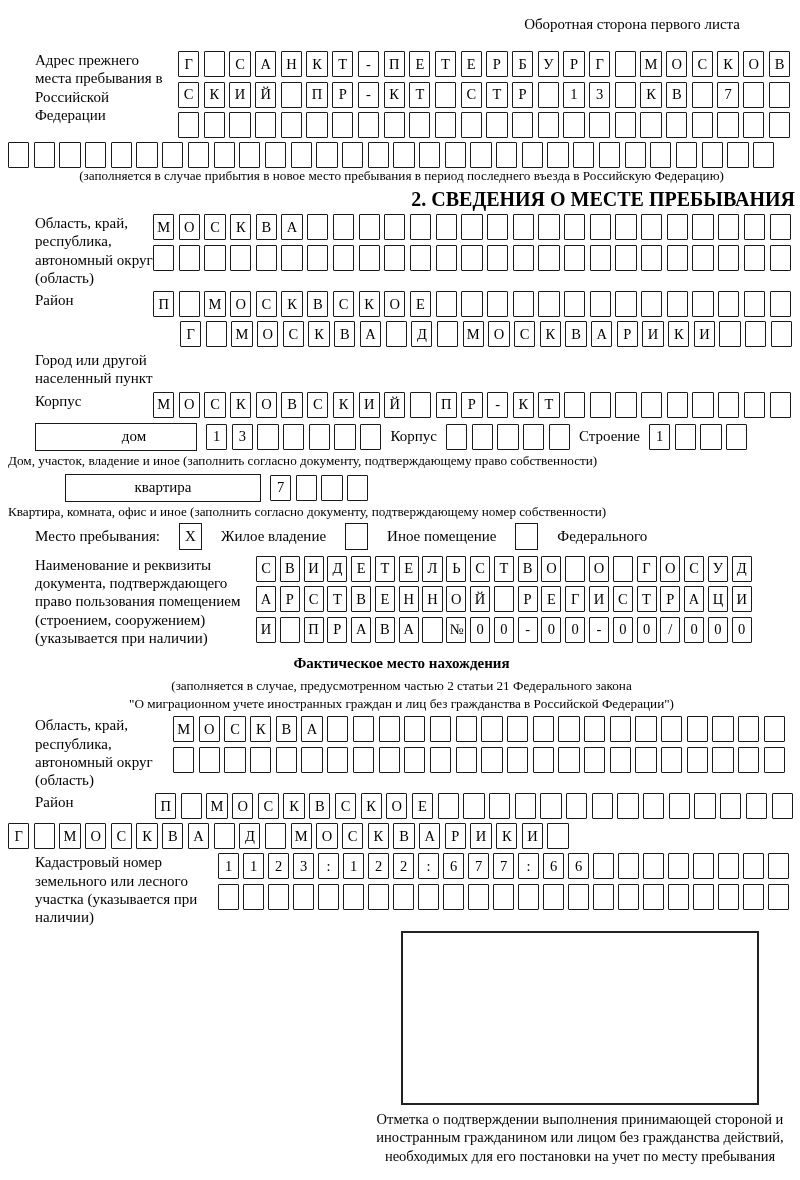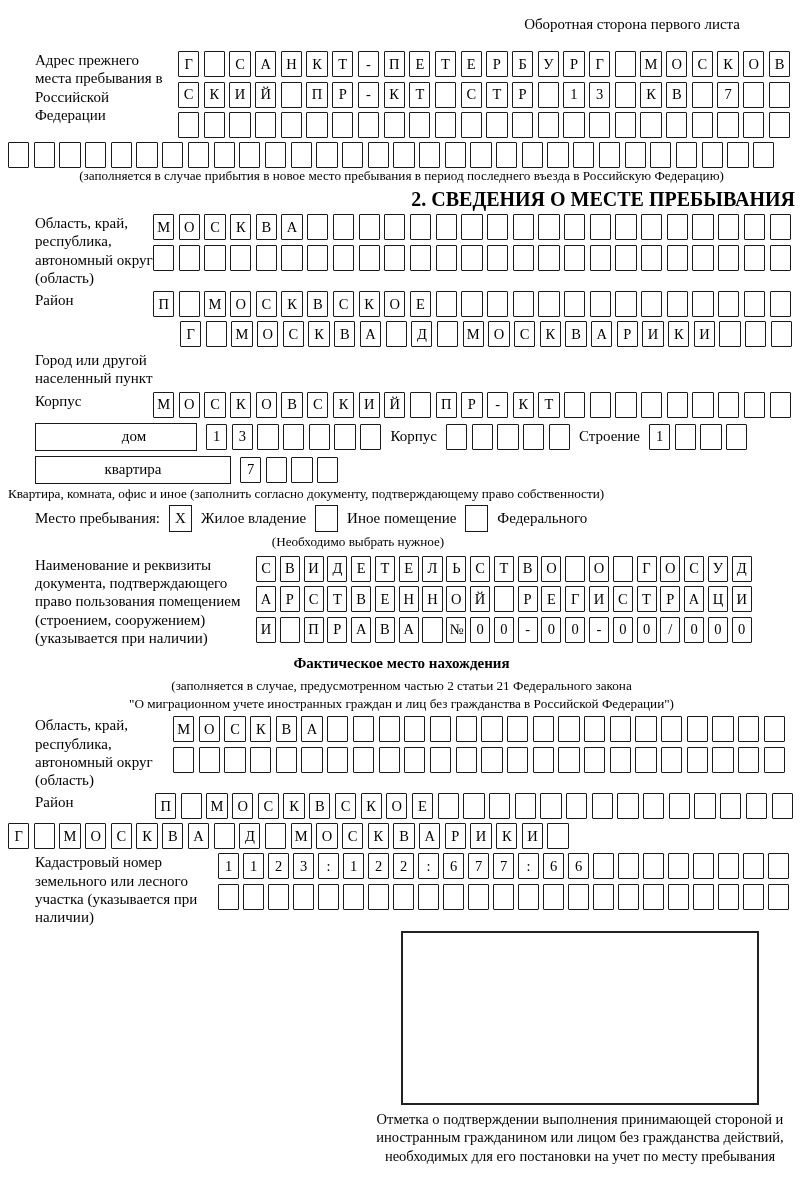--- a/index.html
+++ b/index.html
@@ -33,23 +33,23 @@
   .lbl-street{flex:0 0 145px;}
   .lbl-doc{flex:0 0 248px;}
   .lbl-region3{flex:0 0 165px;}
   .lbl-district3{flex:0 0 147px;}
   .lbl-city3{flex:0 0 192px;}
   .lbl-cad{flex:0 0 210px;}
   .hrow{display:flex;align-items:center;gap:9px;margin:5px 0 2px 27px;}
   .wbox{box-sizing:border-box;border:1.7px solid #1a1a1a;height:28px;
     display:flex;align-items:center;justify-content:center;font-size:15px;background:#fff;}
   .wbox-dom{width:162px;padding-left:36px;}
-  .wbox-kv{width:196px;}
+  .wbox-kv{width:196px;margin-left:30px;}
   .ilabel{font-size:15px;white-space:nowrap;}
-  .stay{display:flex;align-items:center;gap:9px;margin:3px 0 2px 27px;font-size:15px;}
+  .stay{display:flex;align-items:center;gap:19px;margin:3px 0 2px 27px;font-size:15px;}
   .chk{flex:0 0 23px;height:27px;box-sizing:border-box;border:1.7px solid #1a1a1a;
     display:flex;align-items:center;justify-content:center;font-size:15px;background:#fff;}
   .fact-title{text-align:center;font-weight:bold;font-size:15px;margin:8px 0 6px 0;}
   .stampwrap{margin-left:352px;width:440px;margin-top:4px;}
   .stampbox{width:358px;height:174px;box-sizing:border-box;border:2px solid #222;margin:0 auto 5px auto;background:#fff;}
   .stampnote{text-align:center;font-size:14.5px;line-height:18.5px;}
   .mb0{margin-bottom:0;}
 </style>
 </head>
 <body>
@@ -349,42 +349,42 @@
         <span class="cell"></span>
       </div>
     <span class="ilabel">Строение</span>
     <div class="cells">
         <span class="cell">1</span>
         <span class="cell"></span>
         <span class="cell"></span>
         <span class="cell"></span>
       </div>
   </div>
+  <div class="note">Дом, участок, владение и иное (заполнить согласно документу, подтверждающему право собственности)</div>
 
   <div class="hrow">
     <div class="wbox wbox-kv">квартира</div>
     <div class="cells">
         <span class="cell">7</span>
         <span class="cell"></span>
         <span class="cell"></span>
         <span class="cell"></span>
       </div>
   </div>
-  <div class="note">Квартира, комната, офис и иное (заполнить согласно документу, подтверждающему право собственности)</div>
+  <div class="note">Квартира, комната, офис и иное (заполнить согласно документу, подтверждающему номер собственности)</div>
 
   <div class="stay">
     <span>Место пребывания:</span>
     <span class="chk">X</span>
     <span>Жилое владение</span>
     <span class="chk"></span>
     <span>Иное помещение</span>
     <span class="chk"></span>
     <span>Федерального</span>
   </div>
-  <div class="note center" style="width:700px">(Необходимо выбрать нужное)</div>
 
   <div class="field" style="margin-top:6px">
     <div class="label lbl-doc">Наименование и реквизиты документа, подтверждающего право пользования помещением (строением, сооружением) (указывается при наличии)</div>
     <div class="rows">
       <div class="cells cells-sm">
           <span class="cell">С</span>
           <span class="cell">В</span>
           <span class="cell">И</span>
           <span class="cell">Д</span>
           <span class="cell">Е</span>

